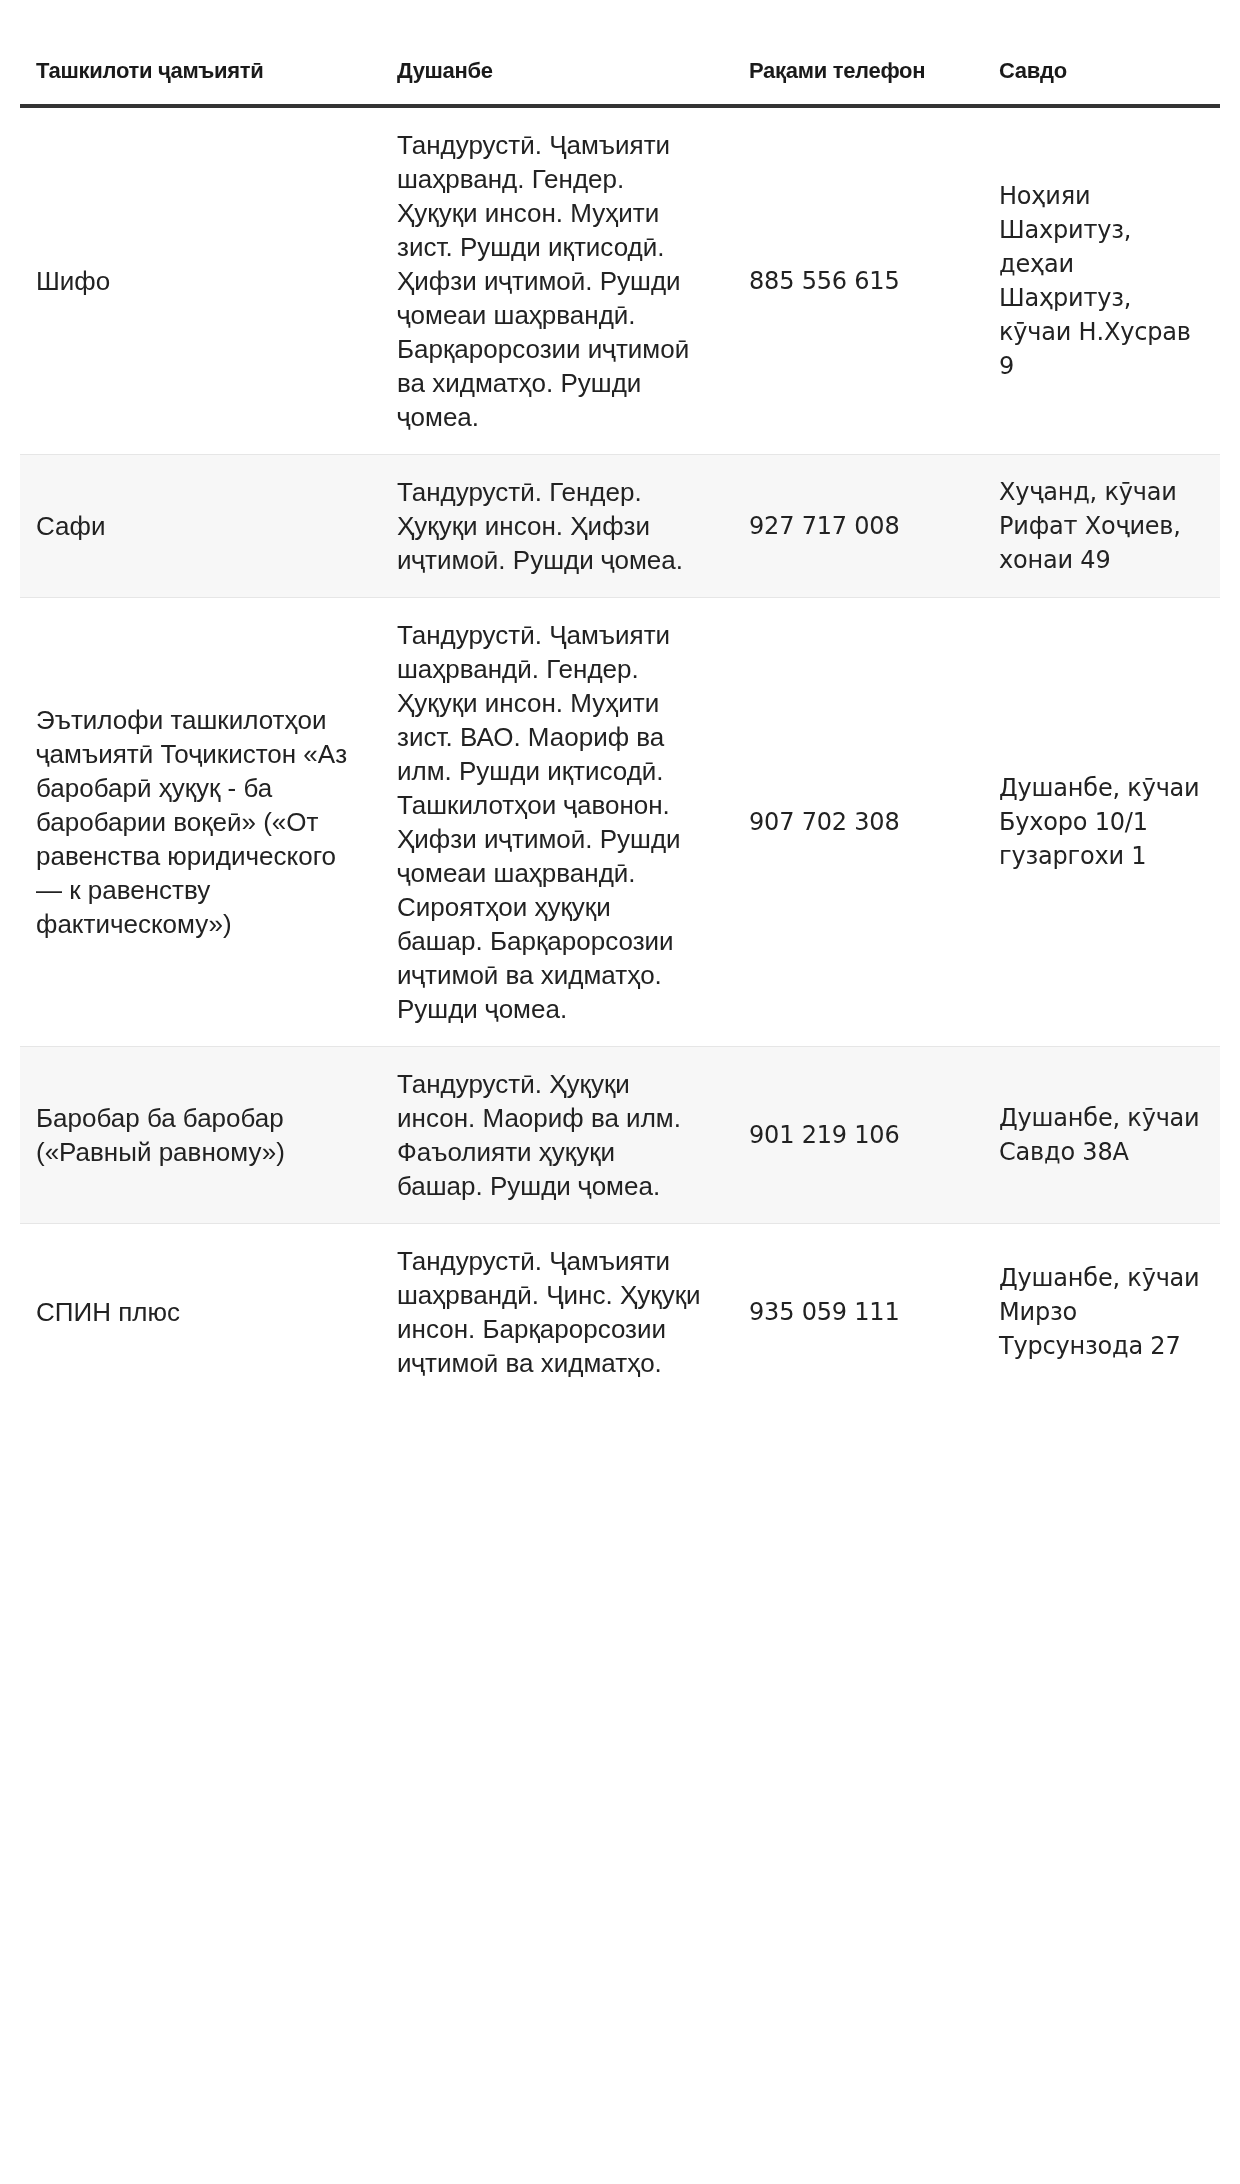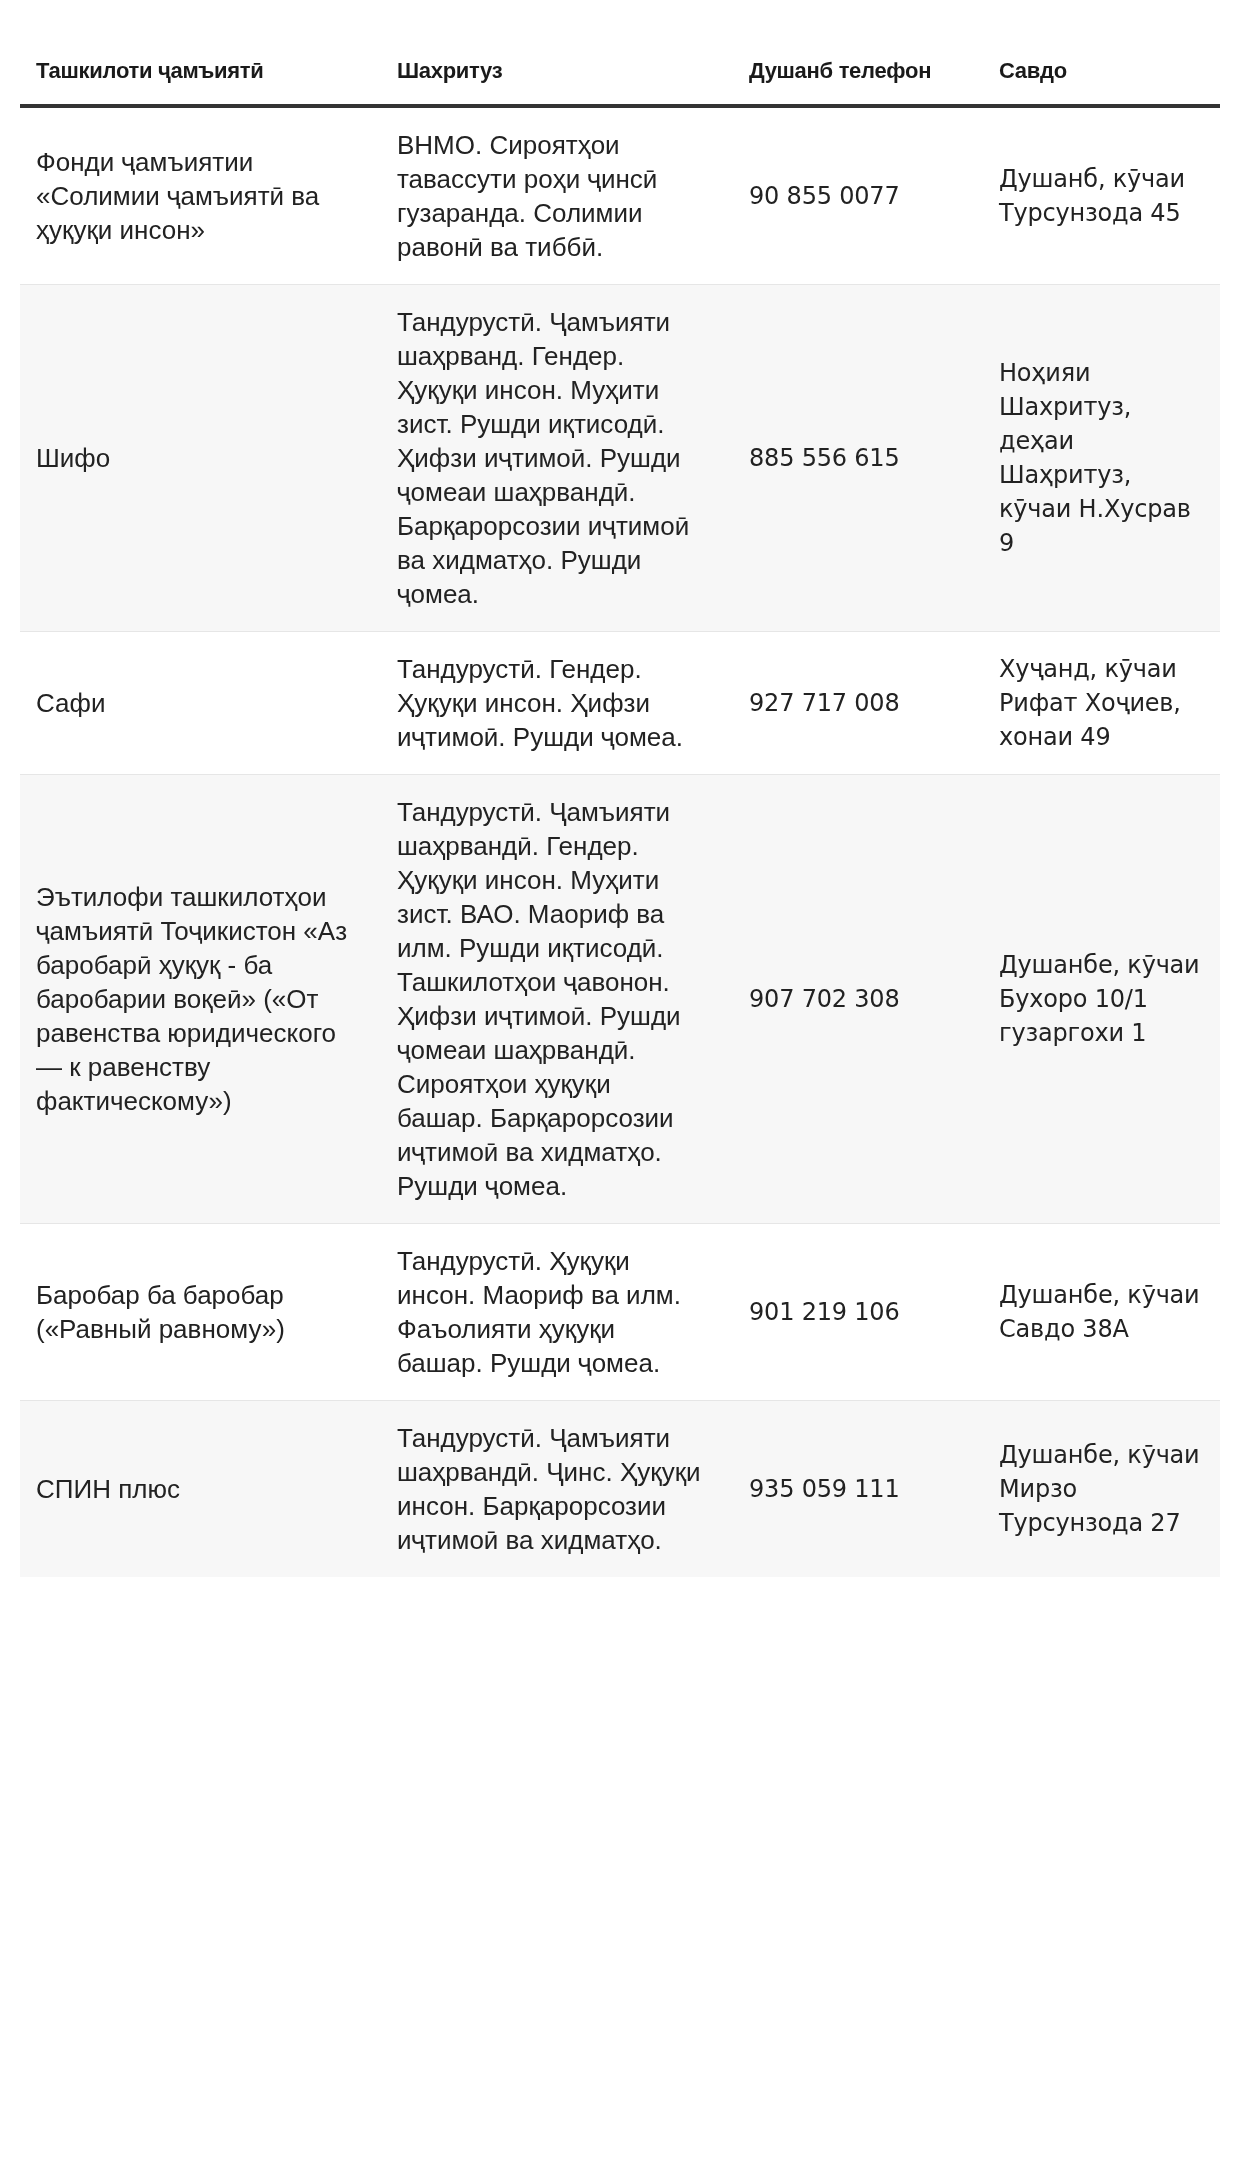--- a/index.html
+++ b/index.html
@@ -69,32 +69,26 @@
   <table class="orgs">
     <colgroup>
       <col class="c1">
         <col class="c2">
         <col class="c3">
         <col class="c4">
     </colgroup>
     <thead>
       <tr>
         <th>Ташкилоти ҷамъиятӣ</th>
-        <th>Шахритуз</th>
-        <th>Душанб телефон</th>
+        <th>Душанбе</th>
+        <th>Рақами телефон</th>
         <th>Савдо</th>
       </tr>
     </thead>
     <tbody>
-      <tr>
-        <td>Фонди ҷамъиятии «Солимии ҷамъиятӣ ва ҳуқуқи инсон»</td>
-        <td class="col-spec">ВНМО. Сироятҳои тавассути роҳи ҷинсӣ гузаранда. Солимии равонӣ ва тиббӣ.</td>
-        <td class="phone">90 855 0077</td>
-        <td class="address">Душанб, кӯчаи Турсунзода 45</td>
-      </tr>
       <tr>
         <td>Шифо</td>
         <td class="col-spec">Тандурустӣ. Ҷамъияти шаҳрванд. Гендер. Ҳуқуқи инсон. Муҳити зист. Рушди иқтисодӣ. Ҳифзи иҷтимоӣ. Рушди ҷомеаи шаҳрвандӣ. Барқарорсозии иҷтимоӣ ва хидматҳо. Рушди ҷомеа.</td>
         <td class="phone">885 556 615</td>
         <td class="address">Ноҳияи Шахритуз, деҳаи Шаҳритуз, кӯчаи Н.Хусрав 9</td>
       </tr>
       <tr>
         <td>Сафи</td>
         <td class="col-spec">Тандурустӣ. Гендер. Ҳуқуқи инсон. Ҳифзи иҷтимоӣ. Рушди ҷомеа.</td>
         <td class="phone">927 717 008</td>

